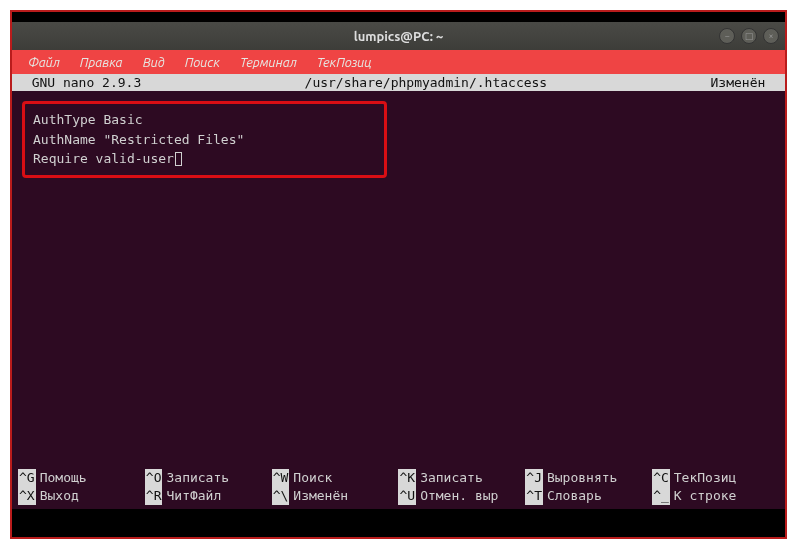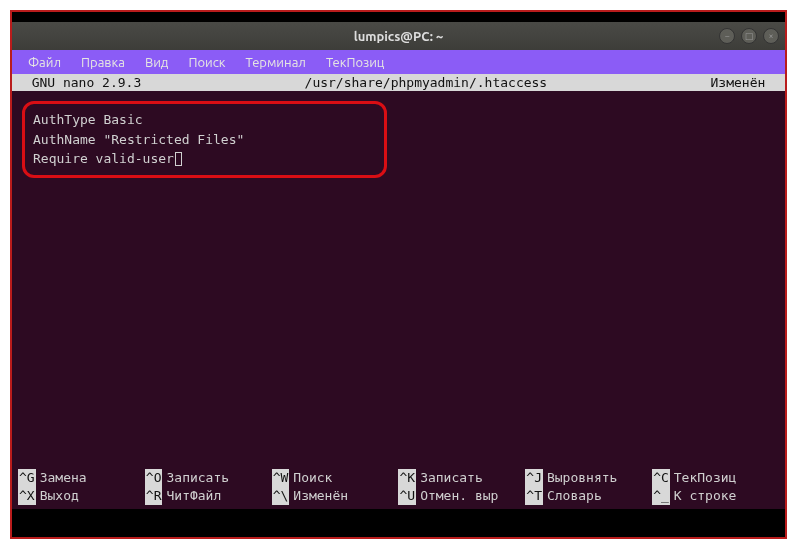--- a/index.html
+++ b/index.html
@@ -45,25 +45,26 @@
     border: 1px solid #333;
     display: flex;
     align-items: center;
     justify-content: center;
     color: #999;
     font-size: 9px;
     cursor: pointer;
   }
   .menubar {
     height: 24px;
-    background: #8b5cf6;
+    background: #ef4444;
     display: flex;
     align-items: center;
     padding: 0 8px;
     gap: 4px;
+    font-style: italic;
   }
   .menu-item {
     color: #e6e6e2;
     font-size: 13px;
     padding: 2px 8px;
     cursor: pointer;
   }
   .terminal {
     background: #2d0a22;
     height: 435px;
@@ -84,21 +85,21 @@
   }
   .nano-header > div { white-space: pre; }
   .nh-left { flex: 0 0 auto; }
   .nh-center { flex: 1; text-align: center; }
   .nh-right { flex: 0 0 auto; }
   .editor-area {
     padding: 6px 4px 0 4px;
   }
   .highlight-box {
     border: 3px solid #d90e14;
-    border-radius: 12px;
+    border-radius: 4px;
     padding: 6px 8px;
     width: 365px;
     margin-top: 4px;
   }
   .editor-line {
     color: #d0d0d0;
     white-space: pre;
     line-height: 1.5;
   }
   .cursor {
@@ -177,21 +178,21 @@
         <div class="editor-line">AuthType Basic</div>
         <div class="editor-line">AuthName "Restricted Files"</div>
         <div class="editor-line"><span>Require valid-user</span><span class="cursor"></span></div>
       </div>
     </div>
 
     <div class="shortcut-bar">
       <div class="shortcut-row">
         <div class="sc-cell">
           <span class="sc-key">^G</span>
-          <span class="sc-label">Замена</span>
+          <span class="sc-label">Помощь</span>
         </div>
         <div class="sc-cell">
           <span class="sc-key">^O</span>
           <span class="sc-label">Записать</span>
         </div>
         <div class="sc-cell">
           <span class="sc-key">^W</span>
           <span class="sc-label">Поиск</span>
         </div>
         <div class="sc-cell">

